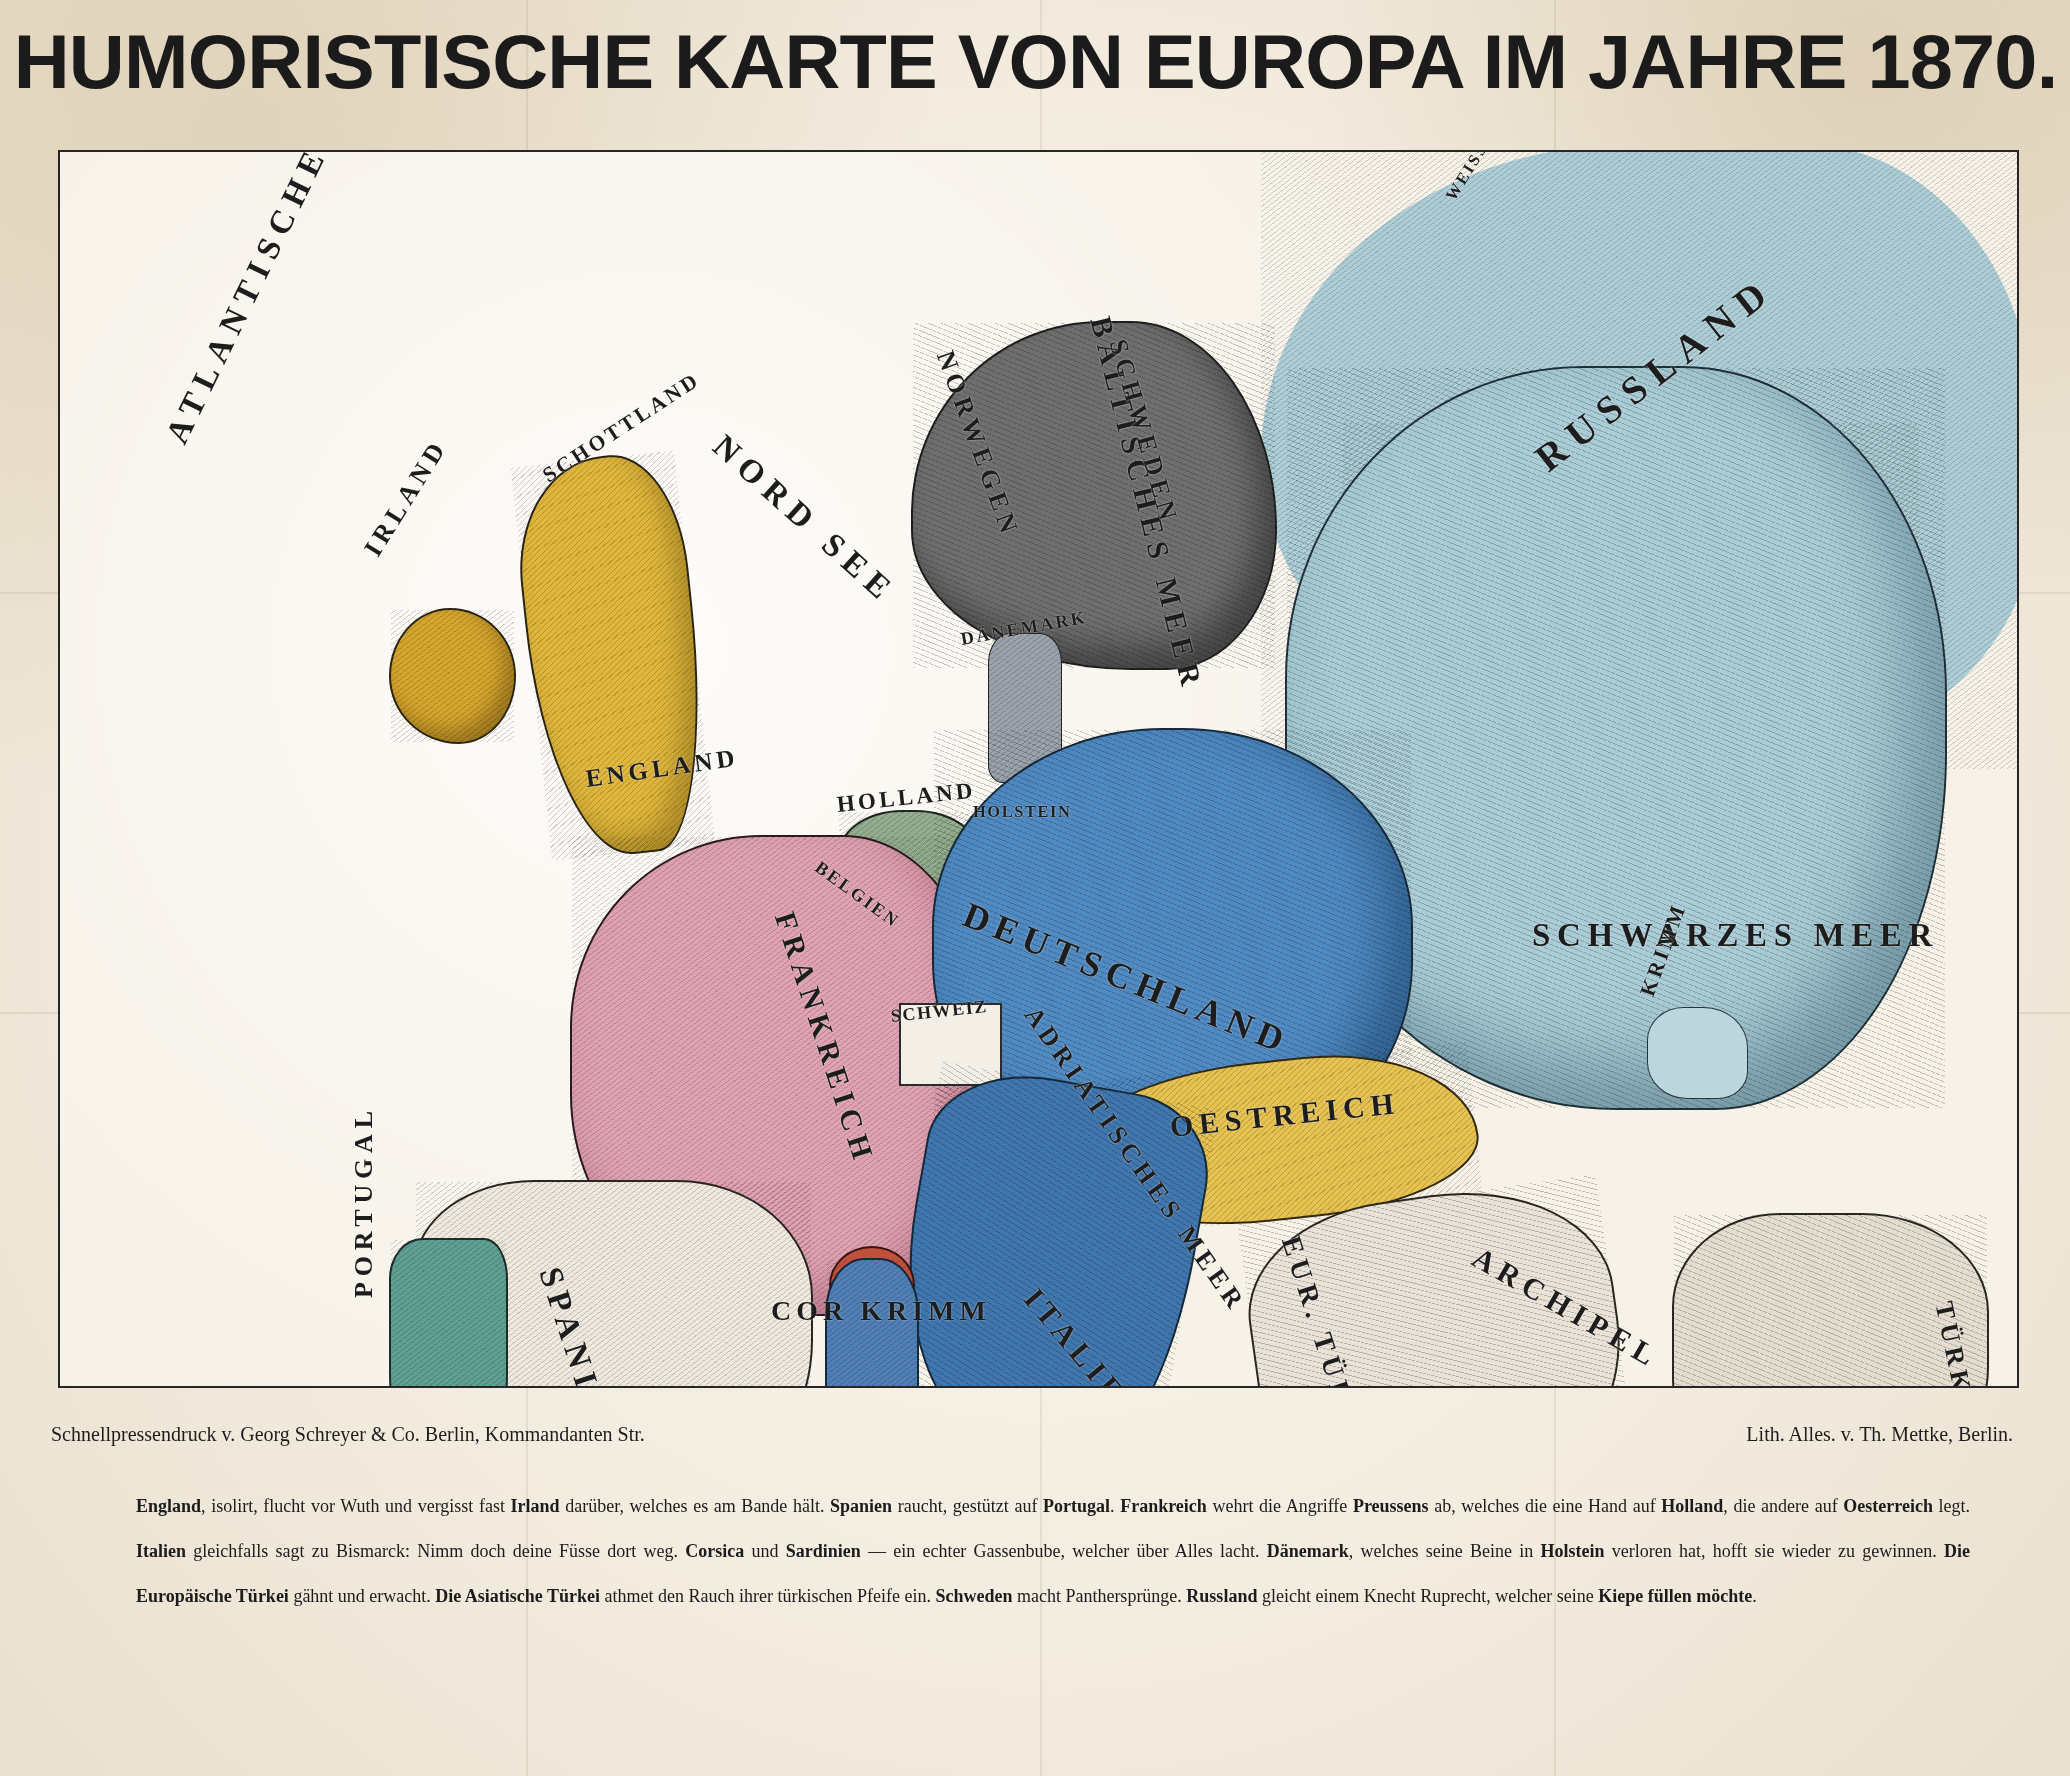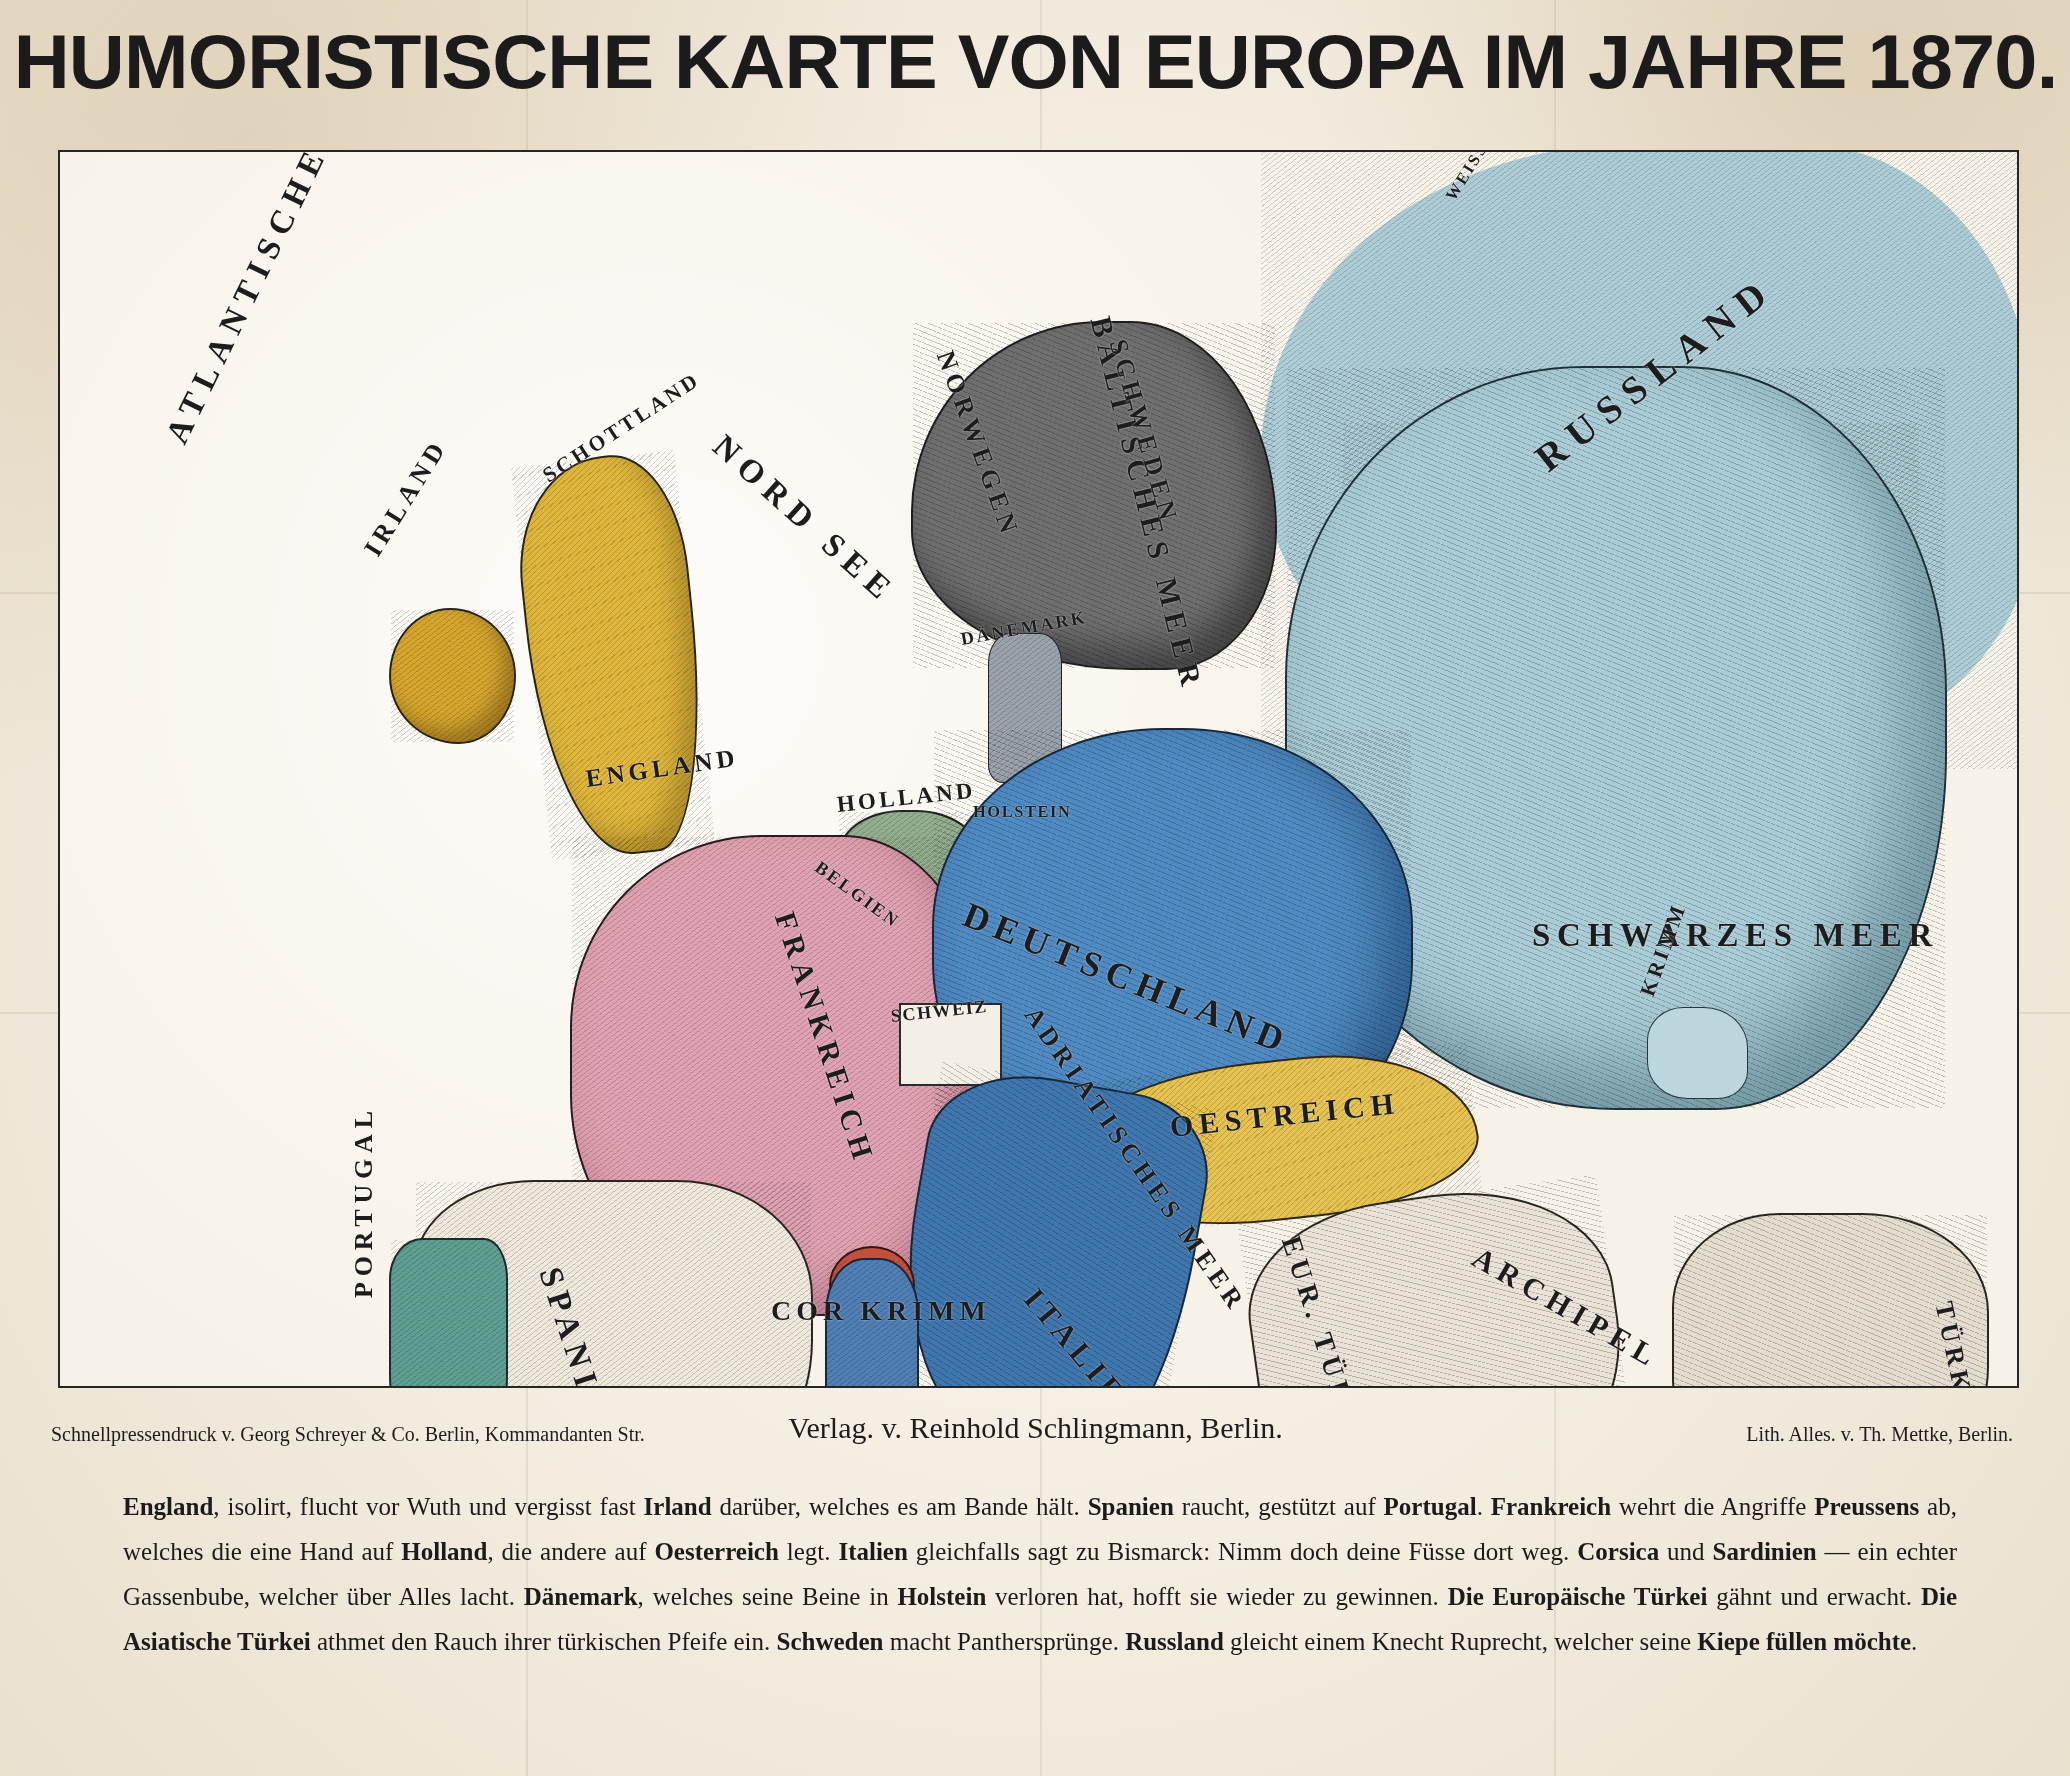--- a/index.html
+++ b/index.html
@@ -226,25 +226,25 @@
   #imprint-left  { left: 51px;  top: 1423px; font-size: 20px; }
   #imprint-right { right: 58px; top: 1423px; font-size: 20px; }
   #imprint-center {
     left: 0; width: 2071px; top: 1411px;
     text-align: center; font-size: 30px;
   }
 
   
   #caption {
     position: absolute;
-    left: 123px;
+    left: 136px;
     top: 1484px;
     width: 1834px;
     font-family: "Liberation Serif", serif;
-    font-size: 25px;
+    font-size: 18px;
     line-height: 45px;
     text-align: justify;
     color: #1b1b1b;
   }
   #caption b { font-weight: bold; }
 </style>
 </head>
 <body>
 
 <div id="poster">
@@ -342,18 +342,17 @@
         <div class="mlabel serifed" style="left: 711px; top: 1143px; font-size: 28px; letter-spacing: 5px; transform: rotate(0deg); transform-origin: left center;">COR     KRIMM</div>
         <div class="mlabel serifed" style="left: 1480px; top: 288px; font-size: 39px; letter-spacing: 10px; transform: rotate(-38deg); transform-origin: left center;">RUSSLAND</div>
         <div class="mlabel serifed" style="left: 1587px; top: 831px; font-size: 21.4px; letter-spacing: 3.3px; transform: rotate(-70deg); transform-origin: left center;">KRIMM</div>
         <div class="mlabel serifed" style="left: 1230px; top: 1069px; font-size: 28px; letter-spacing: 5.8px; transform: rotate(72deg); transform-origin: left center;">EUR. TÜRKEI</div>
         <div class="mlabel serifed" style="left: 1883px; top: 1135px; font-size: 26px; letter-spacing: 5px; transform: rotate(78deg); transform-origin: left center;">TÜRKEI</div>
       </div>
 
   </div>
 
   <div class="imprint" id="imprint-left">Schnellpressendruck v. Georg Schreyer &amp; Co. Berlin, Kommandanten Str.</div>
-  <div class="imprint" id="imprint-center">Verlag. v. Reinhold Schlingmann, Berlin.</div>
   <div class="imprint" id="imprint-right">Lith. Alles. v. Th. Mettke, Berlin.</div>
 
   <div id="caption"><b>England</b><span>, isolirt, flucht vor Wuth und vergisst fast </span><b>Irland</b><span> darüber, welches es am Bande hält. </span><b>Spanien</b><span> raucht, gestützt auf </span><b>Portugal</b><span>. </span><b>Frankreich</b><span> wehrt die Angriffe </span><b>Preussens</b><span> ab, welches die eine Hand auf </span><b>Holland</b><span>, die andere auf </span><b>Oesterreich</b><span> legt. </span><b>Italien</b><span> gleichfalls sagt zu Bismarck: Nimm doch deine Füsse dort weg. </span><b>Corsica</b><span> und </span><b>Sardinien</b><span> — ein echter Gassenbube, welcher über Alles lacht. </span><b>Dänemark</b><span>, welches seine Beine in </span><b>Holstein</b><span> verloren hat, hofft sie wieder zu gewinnen. </span><b>Die Europäische Türkei</b><span> gähnt und erwacht. </span><b>Die Asiatische Türkei</b><span> athmet den Rauch ihrer türkischen Pfeife ein. </span><b>Schweden</b><span> macht Panthersprünge. </span><b>Russland</b><span> gleicht einem Knecht Ruprecht, welcher seine </span><b>Kiepe füllen möchte</b><span>.</span></div>
 </div>
 
 
 </body></html>

